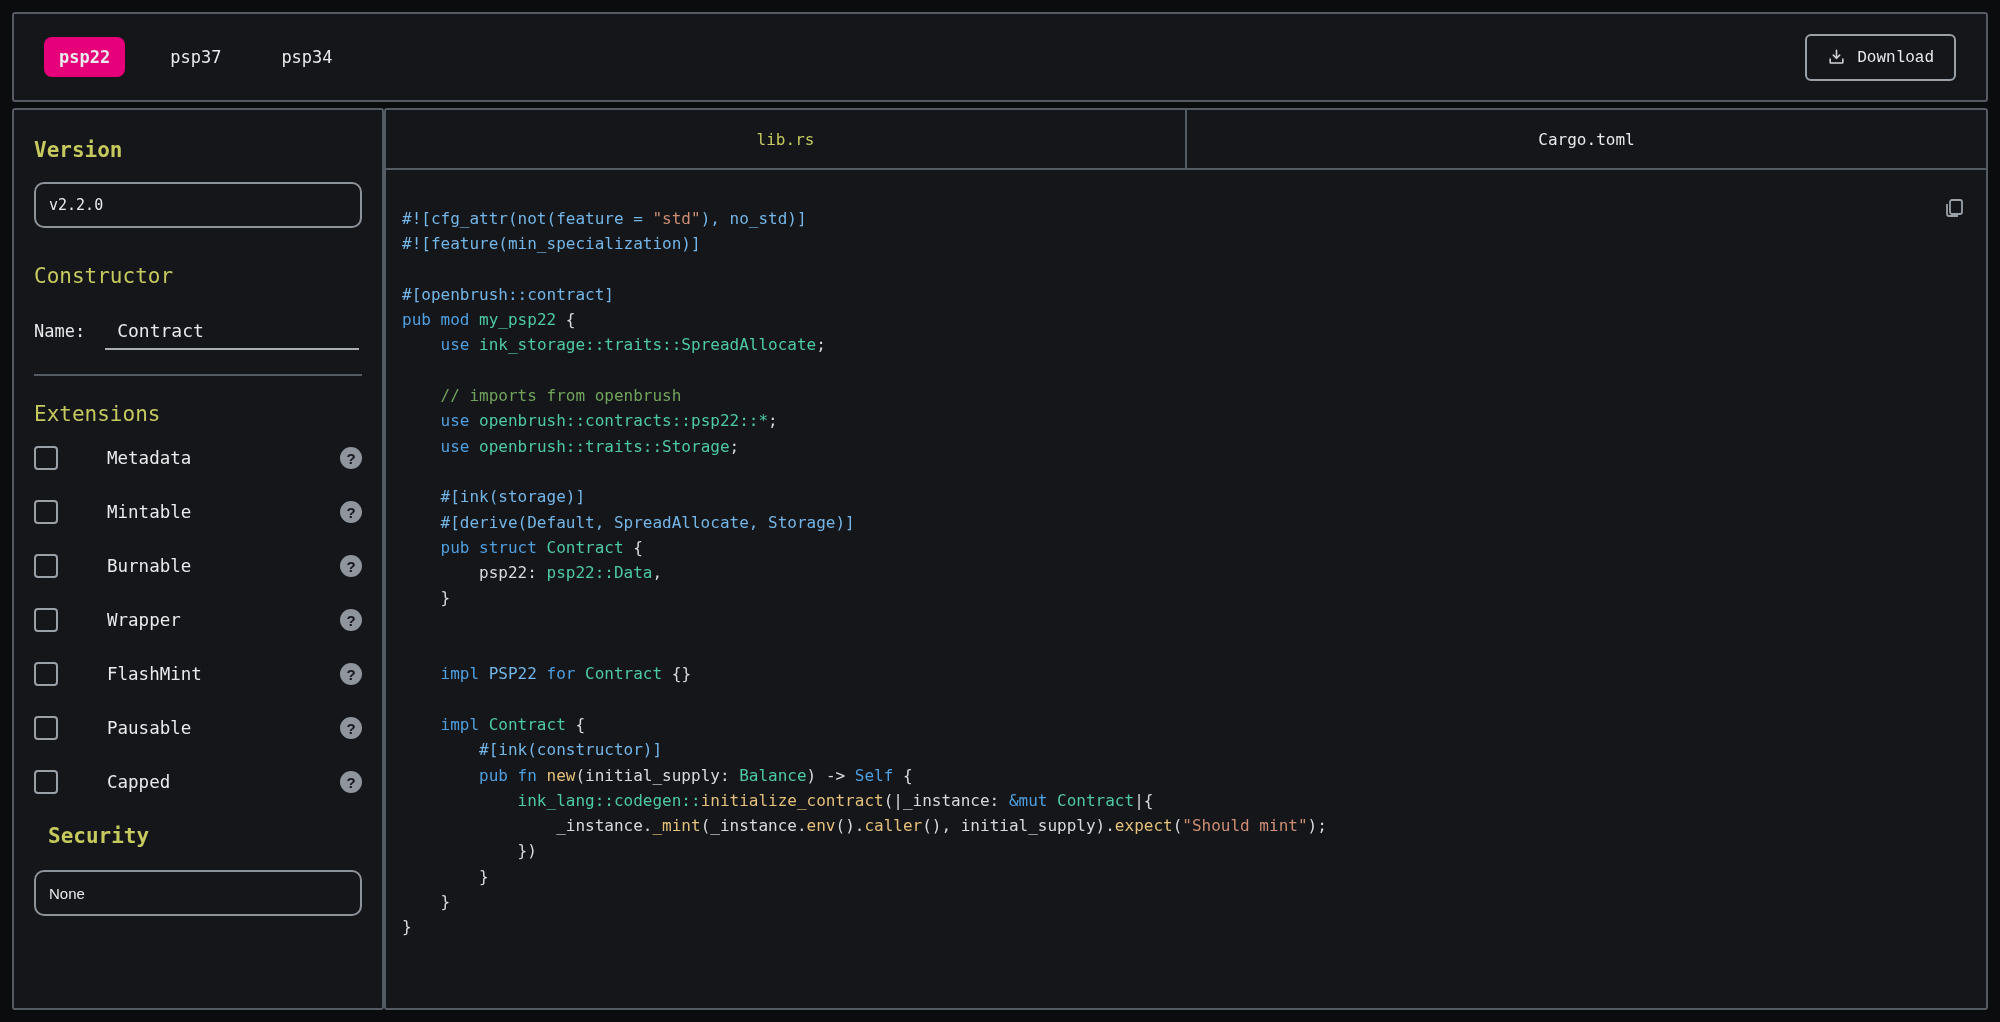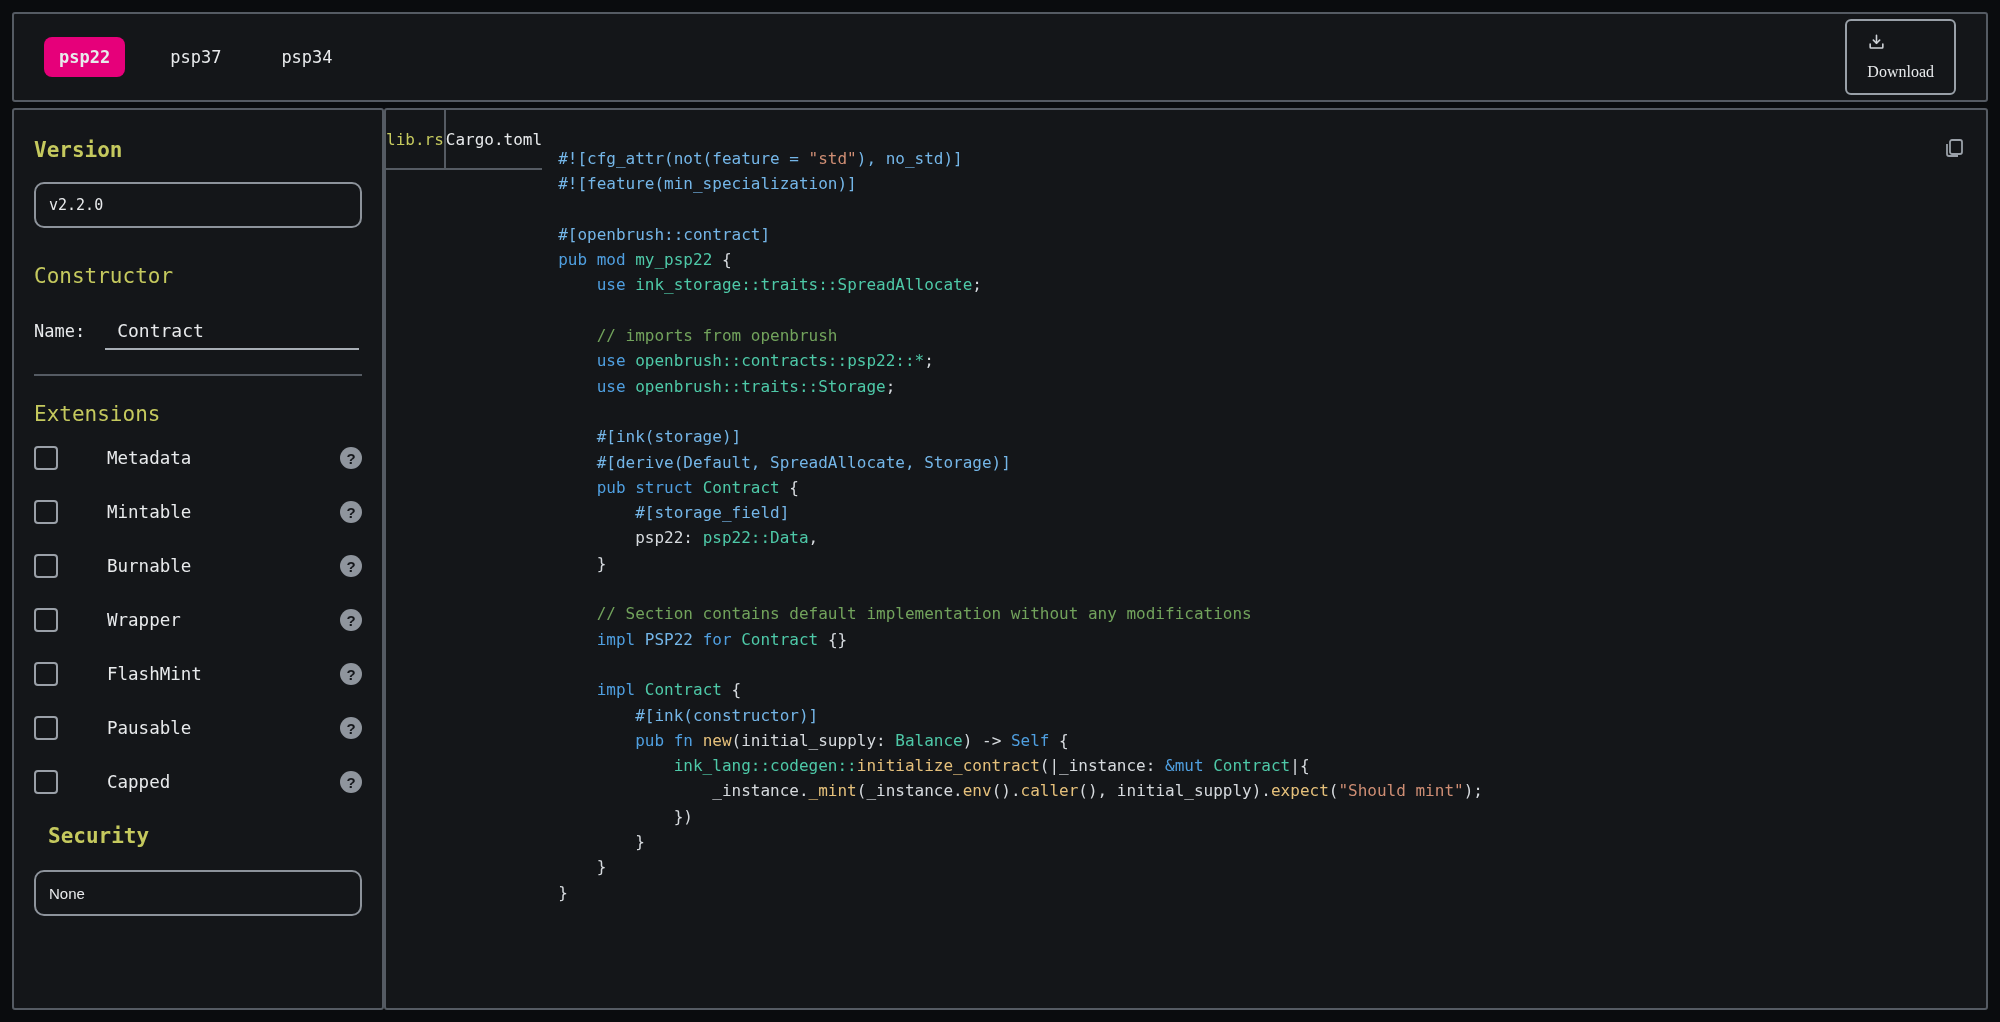--- a/index.html
+++ b/index.html
@@ -5,29 +5,29 @@
   html,body{margin:0;padding:0;background:#0a0c0e;}
   .page{width:2000px;height:1022px;box-sizing:border-box;padding:12px;display:flex;flex-direction:column;gap:6px;
         font-family:"DejaVu Sans Mono","Liberation Mono",monospace;color:#e8eaec;}
   .panel{background:#141619;border:2px solid #555b63;border-radius:3px;box-sizing:border-box;}
 
   
   .header{height:90px;display:flex;align-items:center;padding:0 30px;flex:none;}
   .top-tabs{display:flex;align-items:center;gap:30px;}
   .top-tab{font-size:17px;padding:10px 15px;border-radius:8px;cursor:pointer;}
   .top-tab.active{background:var(--pink,#e6007a);font-weight:bold;}
-  .download-btn{margin-left:auto;display:flex;align-items:flex-start;gap:11px;border:2px solid #99a0a8;border-radius:6px;
+  .download-btn{margin-left:auto;display:flex;align-items:flex-end;gap:11px;border:2px solid #99a0a8;border-radius:6px;
                 padding:12px 20px;font-size:16px;cursor:pointer;background:transparent;color:#e8eaec;
-                font-family:Liberation Serif, serif;flex-direction:column;}
+                font-family:Liberation Mono, monospace;}
   .download-btn svg{display:block;}
 
   
   .content{flex:1;display:flex;min-height:0;}
   .sidebar{width:372px;flex:none;padding:18px 20px;overflow:hidden;}
-  .main{flex:1;display:flex;flex-direction:row;min-width:0;}
+  .main{flex:1;display:flex;flex-direction:column;min-width:0;}
 
   
   .sb-heading{color:var(--yellow,#c5c95e);font-size:21px;margin:0 0 20px;font-weight:normal;}
   .sb-heading.bold{font-weight:bold;}
   .select-box{border:2px solid #8d939b;border-radius:10px;height:42px;display:flex;align-items:center;
               padding:0 13px;font-size:15px;cursor:pointer;margin-bottom:36px;}
   .select-box.sans{font-family:"Liberation Sans",sans-serif;}
   .name-row{display:flex;align-items:baseline;gap:20px;margin-bottom:24px;}
   .name-label{font-size:17px;}
   .name-input{background:transparent;border:none;border-bottom:2px solid #a8aeb5;outline:none;color:#e8eaec;
@@ -159,25 +159,24 @@
             <div class="code-line"><span class="tk-kw">pub mod</span><span class="tk-pl"> </span><span class="tk-ty">my_psp22</span><span class="tk-pl"> {</span></div>
             <div class="code-line"><span class="tk-pl">    </span><span class="tk-kw">use</span><span class="tk-pl"> </span><span class="tk-ty">ink_storage::traits::SpreadAllocate</span><span class="tk-pl">;</span></div>
             <div class="code-line">&nbsp;</div>
             <div class="code-line"><span class="tk-pl">    </span><span class="tk-cm">// imports from openbrush</span></div>
             <div class="code-line"><span class="tk-pl">    </span><span class="tk-kw">use</span><span class="tk-pl"> </span><span class="tk-ty">openbrush::contracts::psp22::*</span><span class="tk-pl">;</span></div>
             <div class="code-line"><span class="tk-pl">    </span><span class="tk-kw">use</span><span class="tk-pl"> </span><span class="tk-ty">openbrush::traits::Storage</span><span class="tk-pl">;</span></div>
             <div class="code-line">&nbsp;</div>
             <div class="code-line"><span class="tk-pl">    </span><span class="tk-at">#[ink(storage)]</span></div>
             <div class="code-line"><span class="tk-pl">    </span><span class="tk-at">#[derive(Default, SpreadAllocate, Storage)]</span></div>
             <div class="code-line"><span class="tk-pl">    </span><span class="tk-kw">pub struct</span><span class="tk-pl"> </span><span class="tk-ty">Contract</span><span class="tk-pl"> {</span></div>
-            <div class="code-line"><span class="tk-pl">        </span><span class="tk-at">#[storage_field]</span></div>
             <div class="code-line"><span class="tk-pl">        psp22: </span><span class="tk-ty">psp22::Data</span><span class="tk-pl">,</span></div>
             <div class="code-line"><span class="tk-pl">    }</span></div>
             <div class="code-line">&nbsp;</div>
-            <div class="code-line"><span class="tk-pl">    </span><span class="tk-cm">// Section contains default implementation without any modifications</span></div>
+            <div class="code-line"><span class="tk-pl">    </span></div>
             <div class="code-line"><span class="tk-pl">    </span><span class="tk-kw">impl</span><span class="tk-pl"> </span><span class="tk-at">PSP22</span><span class="tk-pl"> </span><span class="tk-kw">for</span><span class="tk-pl"> </span><span class="tk-ty">Contract</span><span class="tk-pl"> {}</span></div>
             <div class="code-line">&nbsp;</div>
             <div class="code-line"><span class="tk-pl">    </span><span class="tk-kw">impl</span><span class="tk-pl"> </span><span class="tk-ty">Contract</span><span class="tk-pl"> {</span></div>
             <div class="code-line"><span class="tk-pl">        </span><span class="tk-at">#[ink(constructor)]</span></div>
             <div class="code-line"><span class="tk-pl">        </span><span class="tk-kw">pub fn</span><span class="tk-pl"> </span><span class="tk-fn">new</span><span class="tk-pl">(initial_supply: </span><span class="tk-ty">Balance</span><span class="tk-pl">) -&gt; </span><span class="tk-kw">Self</span><span class="tk-pl"> {</span></div>
             <div class="code-line"><span class="tk-pl">            </span><span class="tk-ty">ink_lang::codegen::</span><span class="tk-fn">initialize_contract</span><span class="tk-pl">(|_instance: </span><span class="tk-kw">&amp;mut</span><span class="tk-pl"> </span><span class="tk-ty">Contract</span><span class="tk-pl">|{</span></div>
             <div class="code-line"><span class="tk-pl">                _instance.</span><span class="tk-fn">_mint</span><span class="tk-pl">(_instance.</span><span class="tk-fn">env</span><span class="tk-pl">().</span><span class="tk-fn">caller</span><span class="tk-pl">(), initial_supply).</span><span class="tk-fn">expect</span><span class="tk-pl">(</span><span class="tk-st">"Should mint"</span><span class="tk-pl">);</span></div>
             <div class="code-line"><span class="tk-pl">            })</span></div>
             <div class="code-line"><span class="tk-pl">        }</span></div>
             <div class="code-line"><span class="tk-pl">    }</span></div>

